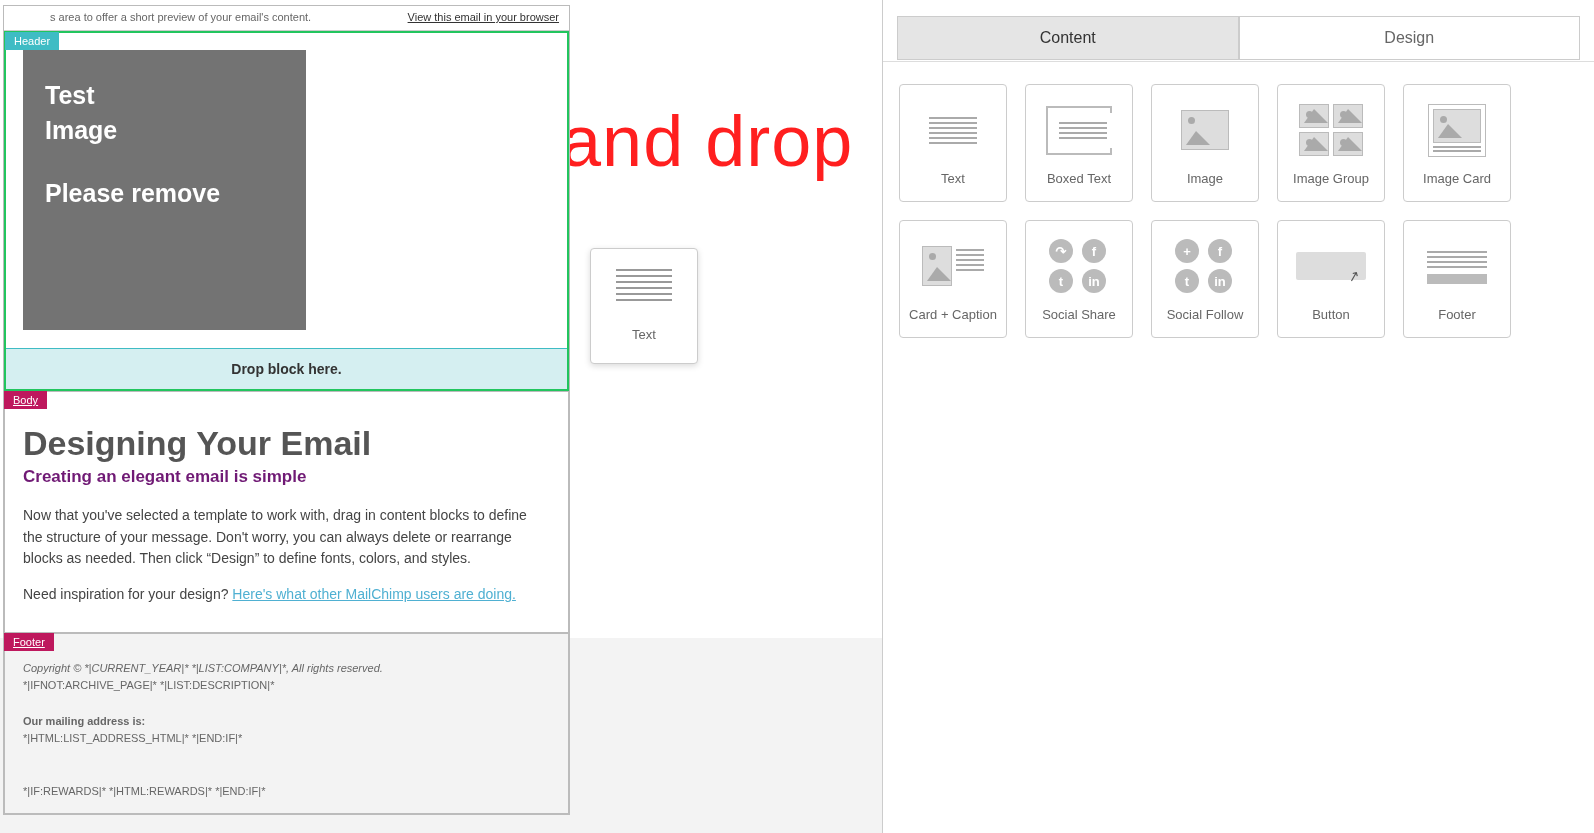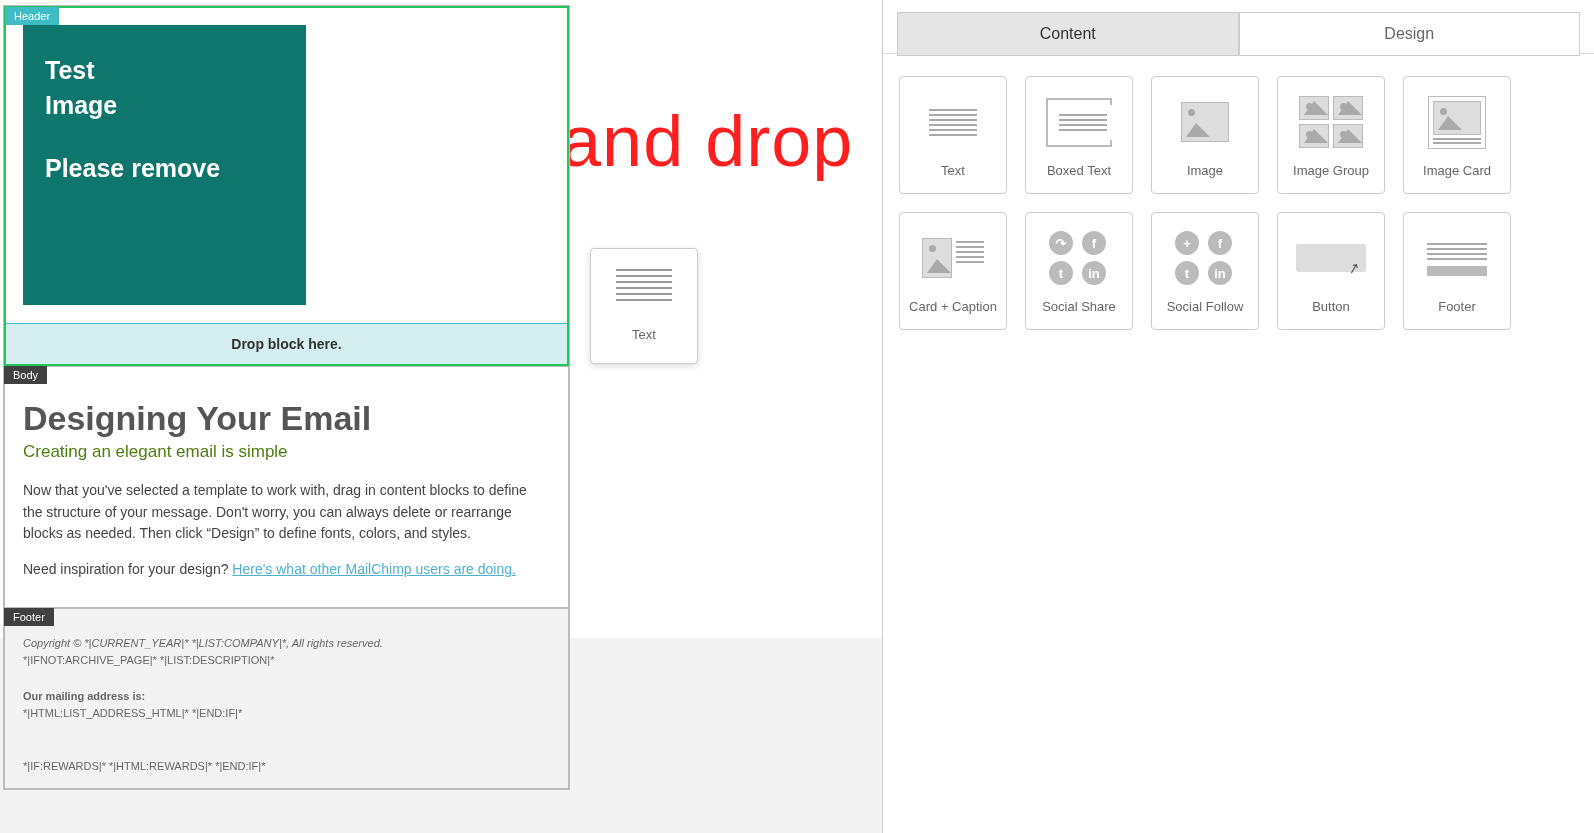--- a/index.html
+++ b/index.html
@@ -9,50 +9,50 @@
   .email-frame { position: absolute; left: 3px; top: 5px; width: 567px; border: 1px solid #bbb; background: #fff; }
   
   .preview-row { position: relative; height: 25px; border-bottom: 1px solid #ccc; font-size: 11px; color: #666; }
   .preview-text { position: absolute; left: 46px; top: 5px; }
   .preview-link { position: absolute; right: 10px; top: 5px; color: #333; text-decoration: underline; }
 
   .section-header { border: 2px solid #22c55e; background: #fff; position: relative; }
   .section-tag { position: absolute; left: -1px; top: -1px; background: #3fbcc4; color: #fff; font-size: 11px; padding: 3px 9px; z-index: 5; }
 
   .image-block-area { padding: 17px; height: 315px; }
-  .test-image { width: 283px; height: 280px; background: #0f766e; color: #fff; padding: 28px 22px; font-size: 25px; font-weight: 600; line-height: 1.4; }
+  .test-image { width: 283px; height: 280px; background: #737373; color: #fff; padding: 28px 22px; font-size: 25px; font-weight: 600; line-height: 1.4; }
   .test-image .gap { height: 28px; }
 
   .drop-zone { background: #d5eff1; text-align: center; padding: 12px 0; font-size: 14px; color: #333; font-weight: bold; border-top: 1px solid #3fbcc4; }
 
   .section-body { border: 1px solid #bbb; background: #fff; position: relative; margin-top: 0; }
-  .body-tag { position: absolute; left: -1px; top: -1px; background: #404040; color: #fff; font-size: 11px; padding: 3px 9px; }
+  .body-tag { position: absolute; left: -1px; top: -1px; background: #be185d; color: #fff; font-size: 11px; padding: 3px 9px; text-decoration: underline; }
   .body-content { padding: 18px 18px 12px 18px; margin-top: 14px; }
   .body-content h1 { font-size: 34px; color: #555; font-weight: bold; margin-bottom: 4px; }
-  .body-content h3 { font-size: 17px; color: #4d7c0f; font-weight: normal; margin-bottom: 18px; }
+  .body-content h3 { font-size: 17px; color: #701a75; font-weight: bold; margin-bottom: 18px; }
   .body-content p { font-size: 14px; color: #444; line-height: 1.55; margin-bottom: 14px; }
   .body-content a { color: #4fb0d2; text-decoration: underline; }
 
   .section-footer { border: 1px solid #bbb; background: #f3f3f3; position: relative; }
   .footer-content { padding: 12px 18px; font-size: 11px; color: #666; font-style: italic; line-height: 1.6; }
   .footer-content .norm { font-style: normal; }
   .footer-content a { color: #555; text-decoration: underline; }
   .footer-content .bold { font-weight: bold; }
 
   .drag-label { position: absolute; left: 380px; top: 100px; font-size: 72px; color: #ff1f1f; font-weight: 400; letter-spacing: 1px; white-space: nowrap; }
 
   .ghost-block { position: absolute; left: 590px; top: 248px; width: 108px; height: 116px; border: 1px solid #ccc; border-radius: 4px; background: #fff; text-align: center; box-shadow: 0 2px 6px rgba(0,0,0,0.15); }
   .ghost-block .pic { margin: 14px auto 0; width: 64px; height: 50px; }
   .ghost-block .lbl { font-size: 13px; color: #666; margin-top: 14px; }
   .text-lines { display: flex; flex-direction: column; gap: 4px; padding-top:6px;}
   .text-lines span { display: block; height: 2px; background: #999; width: 56px; margin: 0 auto; }
 
   
   .right-panel { position: absolute; left: 882px; top: 0; width: 712px; height: 833px; border-left: 1px solid #ccc; background: #fff; }
-  .tabs { display: flex; height: 54px; align-items: center; padding: 14px 14px 0 14px; gap: 0; border-bottom: 1px solid #ddd; }
+  .tabs { display: flex; height: 62px; align-items: center; padding: 14px 14px 0 14px; gap: 0; border-bottom: 1px solid #ddd; }
   .tab { flex: 1; text-align: center; padding: 12px 0; font-size: 16px; color: #666; border: 1px solid #ccc; cursor: pointer; }
   .tab.active { background: #e5e5e5; color: #333; }
   .tab:not(.active) { background: #fff; }
 
   .blocks-grid { padding: 22px 16px; display: flex; flex-wrap: wrap; gap: 18px; }
   .block { width: 108px; height: 118px; border: 1px solid #ccc; border-radius: 4px; background: #fff; text-align: center; cursor: grab; position: relative; }
   .block .pic { height: 66px; margin: 12px auto 0; width: 72px; display:flex; align-items:center; justify-content:center; }
   .block .lbl { font-size: 13px; color: #666; margin-top: 8px; }
 
   .lines-box { border: 1px solid #bbb; width: 60px; padding: 6px 6px; background:#fff; }
@@ -93,20 +93,24 @@
 </style>
 </head>
 <body>
 
 <div class="canvas-area">
   <div class="canvas-bottom-shade"></div>
 
   <div class="drag-label">Drag and drop</div>
 
   <div class="email-frame">
+    <div class="preview-row">
+      <span class="preview-text">s area to offer a short preview of your email's content.</span>
+      <a class="preview-link">View this email in your browser</a>
+    </div>
 
     <div class="section-header">
       <div class="section-tag">Header</div>
       <div class="image-block-area">
         <div class="test-image">
           <div>Test</div>
           <div>Image</div>
           <div class="gap"></div>
           <div>Please remove</div>
         </div>

